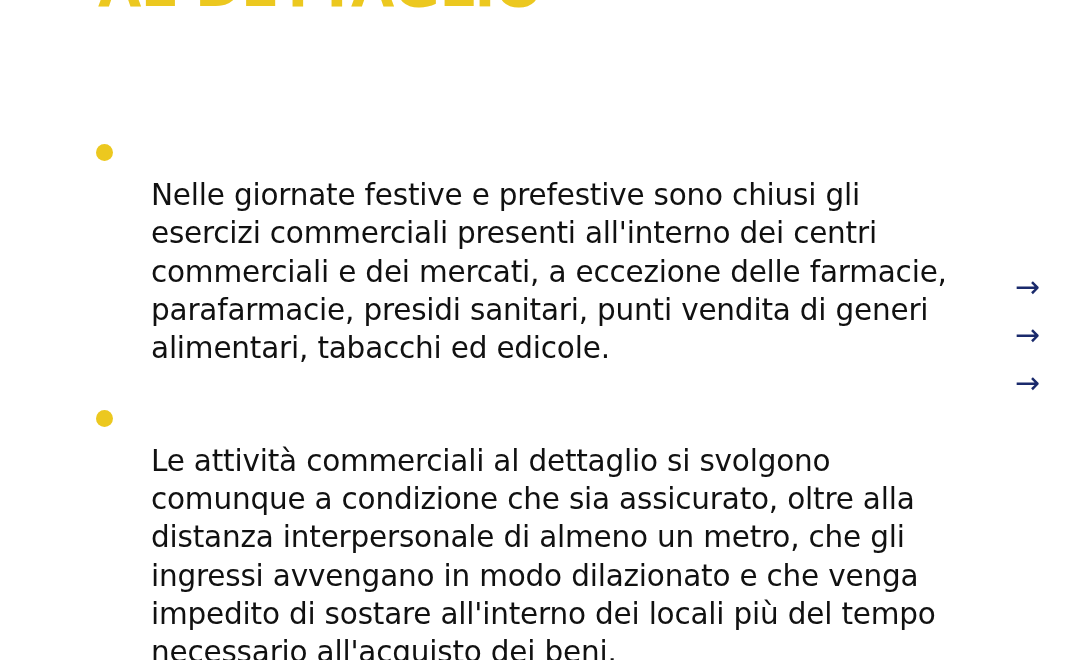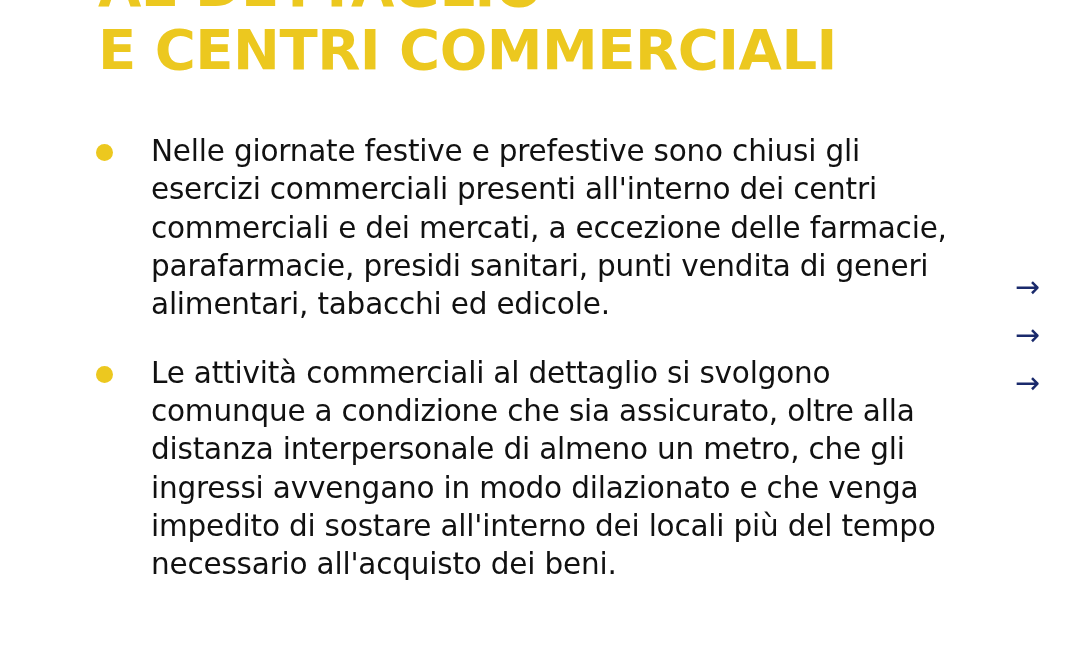--- a/index.html
+++ b/index.html
@@ -67,20 +67,21 @@
     margin-right: 38px;
   }
   .bullet-text {
     flex: 1 1 auto;
     font-family: "DejaVu Sans", sans-serif;
     font-size: 29.5px;
     line-height: 1.30;
     color: #111111;
     letter-spacing: -0.2px;
     text-align: left;
+    margin-top: 44px;
   }
 
   
   .arrows {
     position: absolute;
     right: 40px;
     top: 272px;
     display: flex;
     flex-direction: column;
     gap: 18px;
@@ -93,21 +94,20 @@
     font-family: "DejaVu Sans", sans-serif;
   }
 </style>
 </head>
 <body>
 
 <div class="slide">
 
   <div class="title-block">
     <div class="title-line title-line-1">AL DETTAGLIO</div>
-    <div class="title-line title-line-2">E CENTRI COMMERCIALI</div>
   </div>
 
   <div class="bullets">
 
     <div class="bullet-item">
       <span class="bullet-dot"></span>
       <span class="bullet-text">Nelle giornate festive e prefestive sono chiusi gli esercizi commerciali presenti all'interno dei centri commerciali e dei mercati, a eccezione delle farmacie, parafarmacie, presidi sanitari, punti vendita di generi alimentari, tabacchi ed edicole.</span>
     </div>
 
     <div class="bullet-item">

